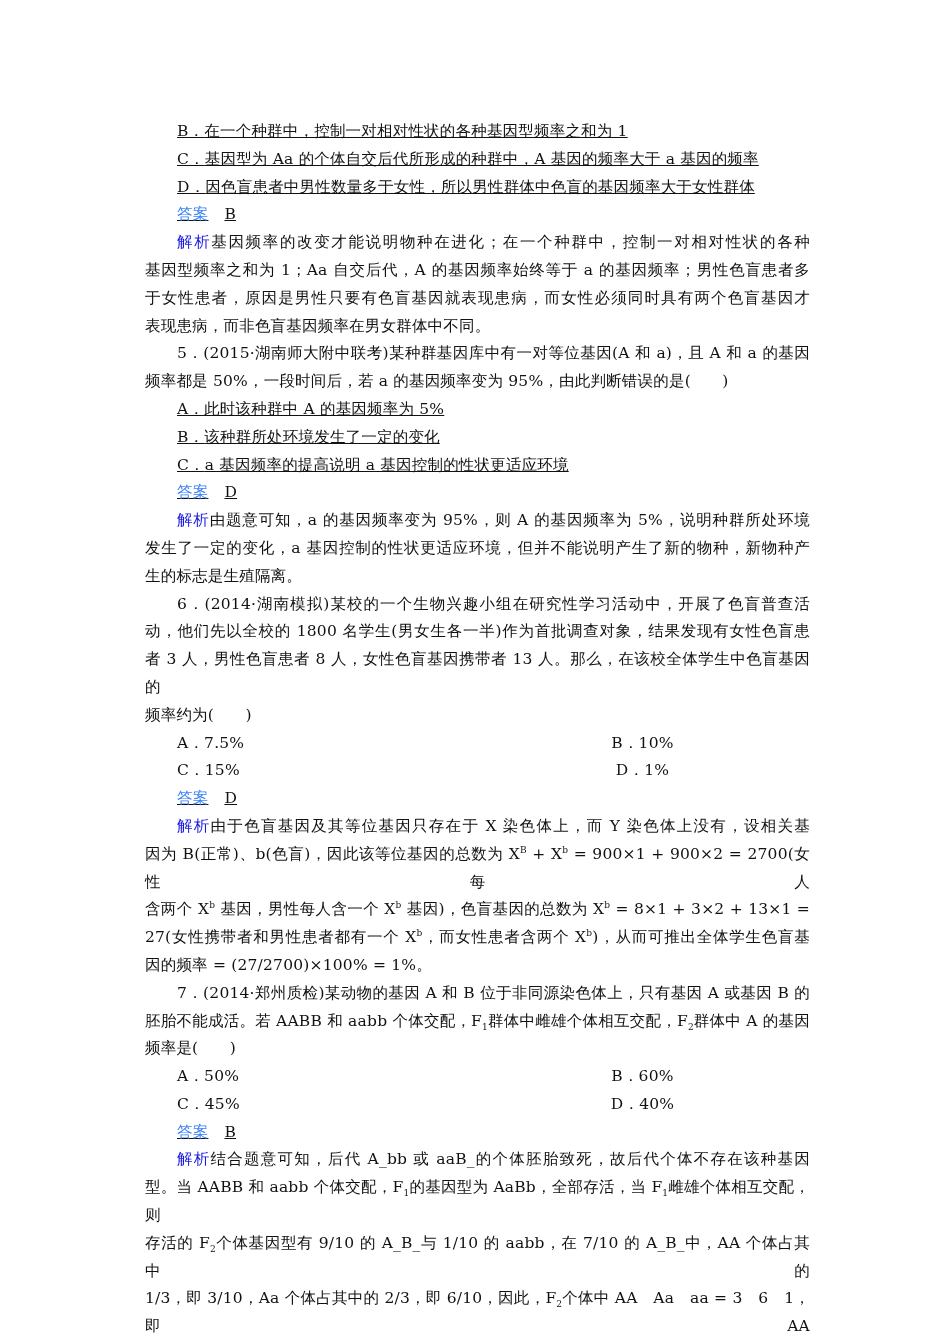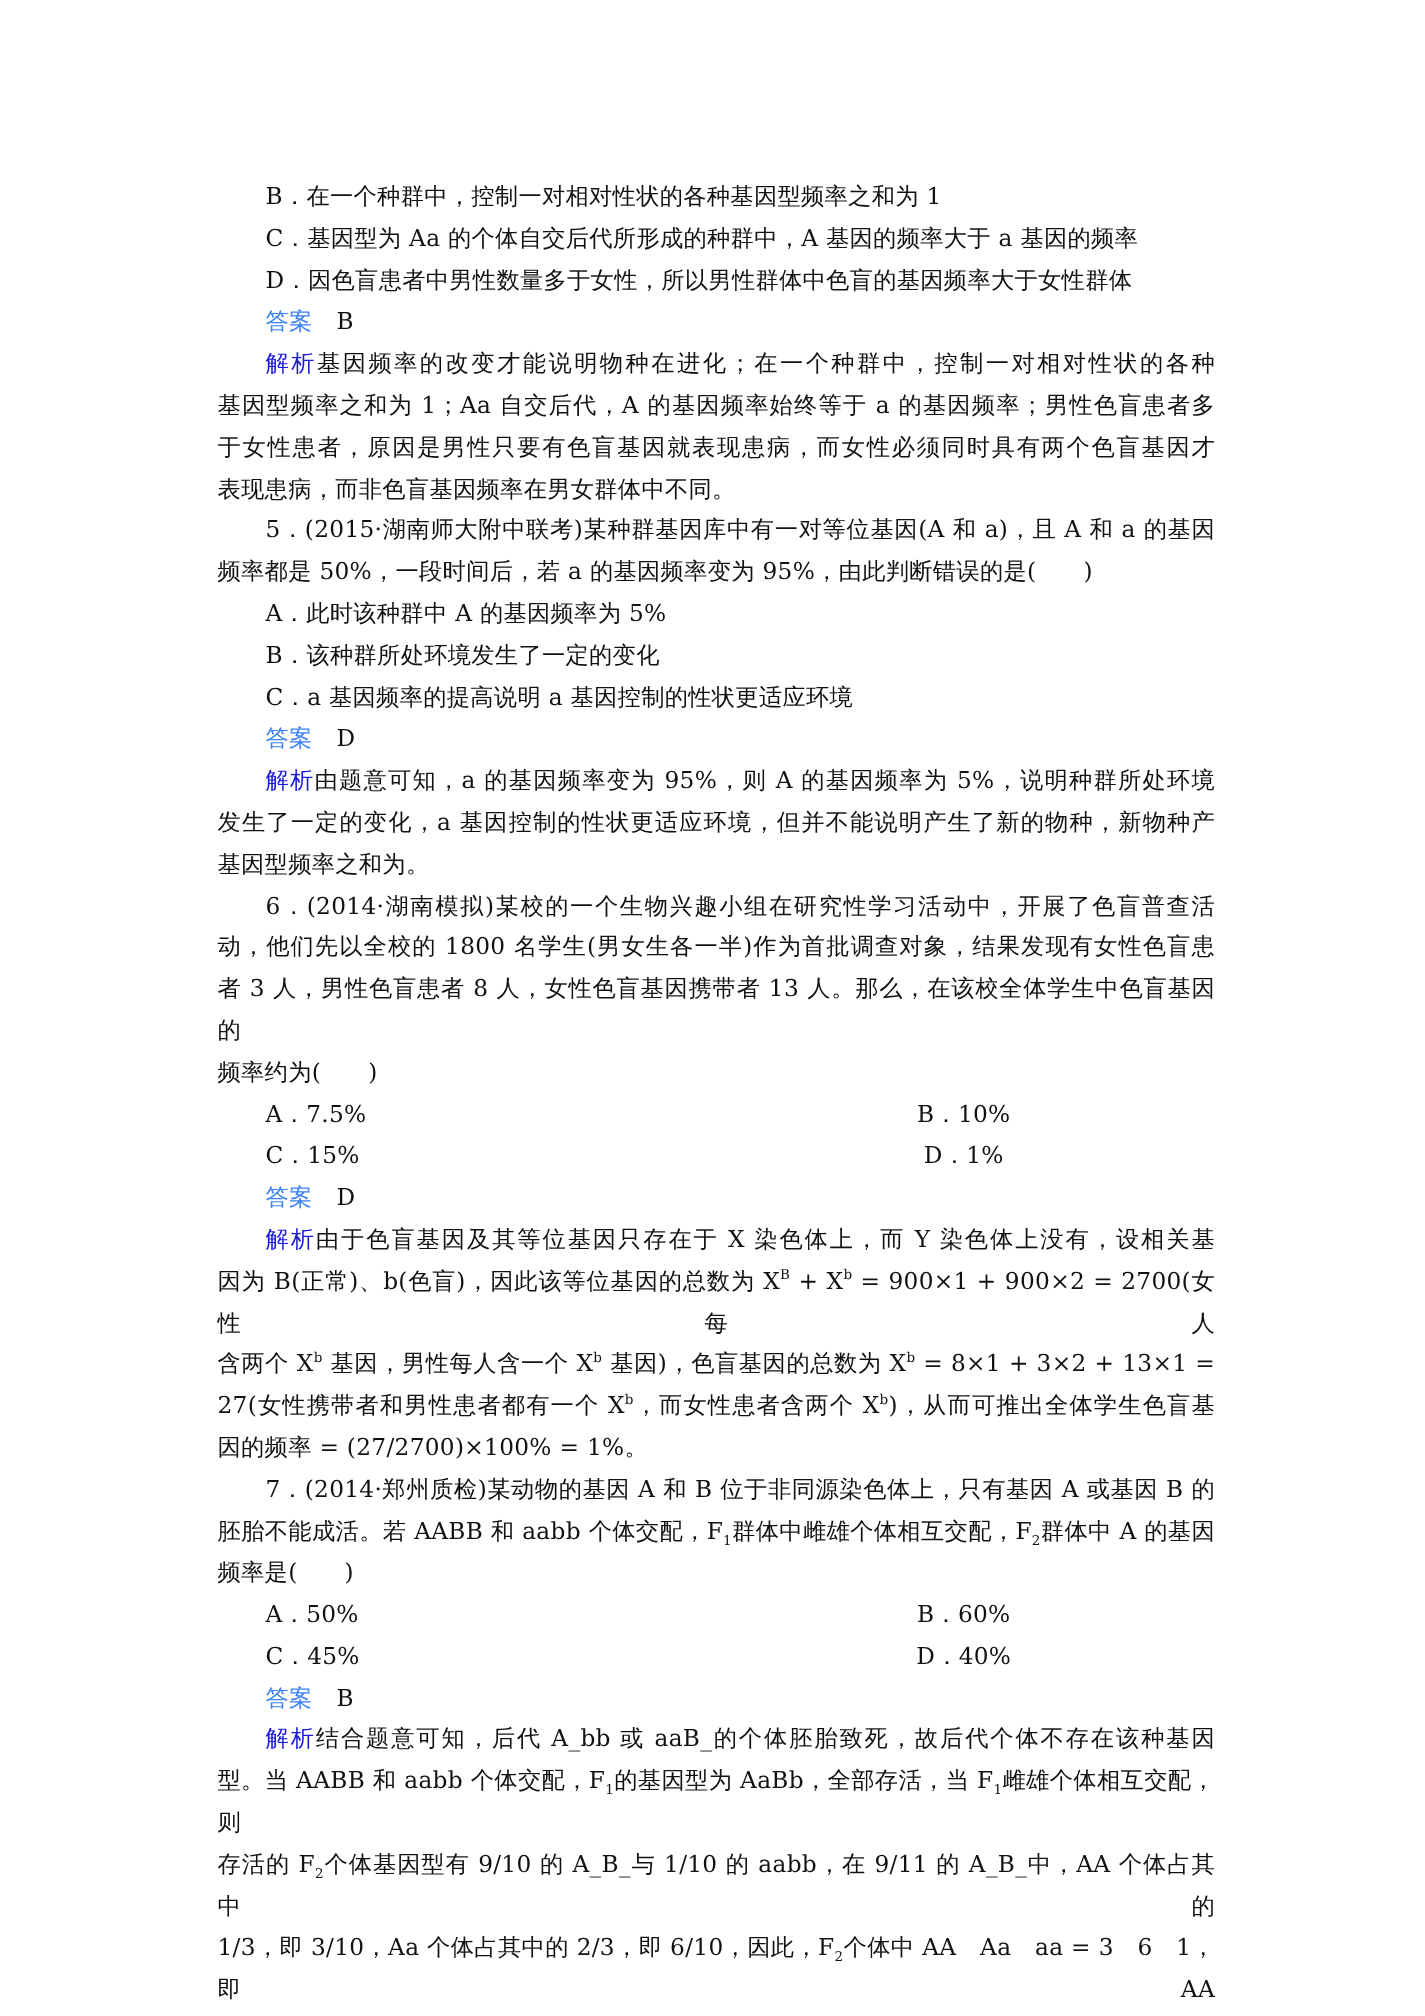--- a/index.html
+++ b/index.html
@@ -2,21 +2,21 @@
 <html><head>
   <meta charset="utf-8">
   <style>
     html, body { margin: 0; padding: 0; background: #ffffff; }
     body { width: 950px; height: 1344px; position: relative; overflow: hidden;
            font-family: "DejaVu Serif", "Liberation Serif", serif; color: #111; }
     .page { position: absolute; left: 145px; top: 118px; width: 665px; }
     .line { font-size: 15.5px; line-height: 27.8px; white-space: nowrap; letter-spacing: 0.2px; }
     .justify { white-space: normal; text-align: justify; text-align-last: justify; }
     .indent { padding-left: 32px; }
-    .opt { padding-left: 32px; }
+    .opt { padding-left: 32px; text-decoration: underline; }
     .ans-label { color: #3b82f6; margin-right: 16px; }
     .exp-label { color: #1a1adc; }
     .grid2 { display: flex; }
     .grid2 .col1 { width: 330px; padding-left: 32px; box-sizing: border-box; }
     .grid2 .col2 { flex: 1; text-align: center; }
     sup, sub { font-size: 9px; line-height: 0; }
   </style>
 </head>
 <body>
 
@@ -32,21 +32,21 @@
   <div class="line">表现患病，而非色盲基因频率在男女群体中不同。</div>
 
   <div class="line justify indent">5．(2015·湖南师大附中联考)某种群基因库中有一对等位基因(A 和 a)，且 A 和 a 的基因</div>
   <div class="line">频率都是 50%，一段时间后，若 a 的基因频率变为 95%，由此判断错误的是(　　)</div>
   <div class="line opt"><span>A．</span><span>此时该种群中 A 的基因频率为 5%</span></div>
   <div class="line opt"><span>B．</span><span>该种群所处环境发生了一定的变化</span></div>
   <div class="line opt"><span>C．</span><span>a 基因频率的提高说明 a 基因控制的性状更适应环境</span></div>
   <div class="line opt"><span class="ans-label">答案</span><span>D</span></div>
   <div class="line justify indent"><span class="exp-label">解析</span><span>由题意可知，a 的基因频率变为 95%，则 A 的基因频率为 5%，说明种群所处环境</span></div>
   <div class="line justify">发生了一定的变化，a 基因控制的性状更适应环境，但并不能说明产生了新的物种，新物种产</div>
-  <div class="line">基因型频率之和为。</div>
+  <div class="line">生的标志是生殖隔离。</div>
 
   <div class="line justify indent">6．(2014·湖南模拟)某校的一个生物兴趣小组在研究性学习活动中，开展了色盲普查活</div>
   <div class="line justify">动，他们先以全校的 1800 名学生(男女生各一半)作为首批调查对象，结果发现有女性色盲患</div>
   <div class="line justify">者 3 人，男性色盲患者 8 人，女性色盲基因携带者 13 人。那么，在该校全体学生中色盲基因的</div>
   <div class="line">频率约为(　　)</div>
   <div class="line grid2">
     <div class="col1"><span>A．</span><span>7.5%</span></div>
     <div class="col2"><span>B．</span><span>10%</span></div>
   </div>
   <div class="line grid2">
@@ -67,16 +67,16 @@
     <div class="col1"><span>A．</span><span>50%</span></div>
     <div class="col2"><span>B．</span><span>60%</span></div>
   </div>
   <div class="line grid2">
     <div class="col1"><span>C．</span><span>45%</span></div>
     <div class="col2"><span>D．</span><span>40%</span></div>
   </div>
   <div class="line opt"><span class="ans-label">答案</span><span>B</span></div>
   <div class="line justify indent"><span class="exp-label">解析</span><span>结合题意可知，后代 A_bb 或 aaB_的个体胚胎致死，故后代个体不存在该种基因</span></div>
   <div class="line justify"><span>型。当 AABB 和 aabb 个体交配，F</span><sub>1</sub><span>的基因型为 AaBb，全部存活，当 F</span><sub>1</sub><span>雌雄个体相互交配，则</span></div>
-  <div class="line justify"><span>存活的 F</span><sub>2</sub><span>个体基因型有 9/10 的 A_B_与 1/10 的 aabb，在 9/11 的 A_B_中，AA 个体占其中的</span></div>
+  <div class="line justify"><span>存活的 F</span><sub>2</sub><span>个体基因型有 9/10 的 A_B_与 1/10 的 aabb，在 7/10 的 A_B_中，AA 个体占其中的</span></div>
   <div class="line justify"><span>1/3，即 3/10，Aa 个体占其中的 2/3，即 6/10，因此，F</span><sub>2</sub><span>个体中 AA　Aa　aa = 3　6　1，即 AA</span></div>
 
 </div>
 
 </body></html>

